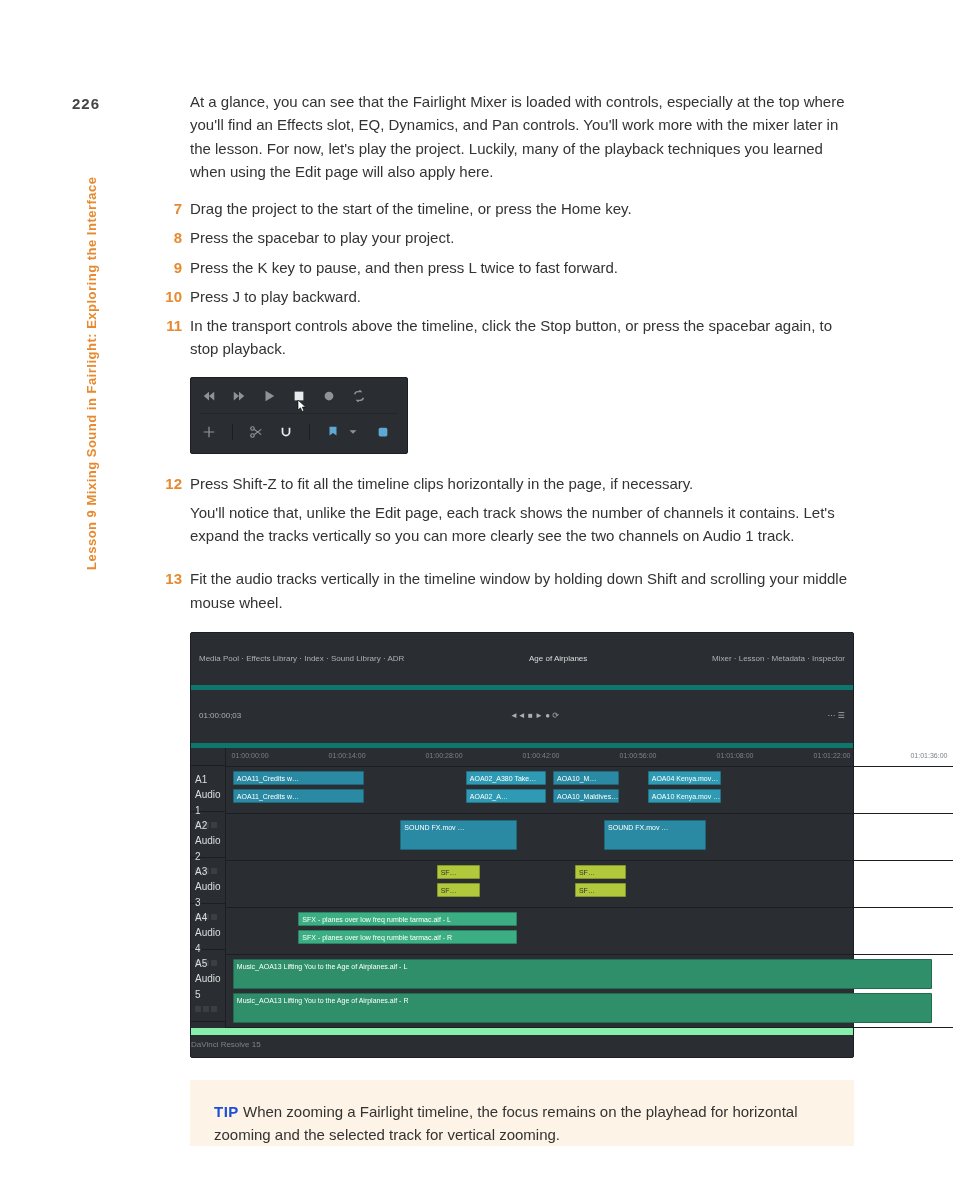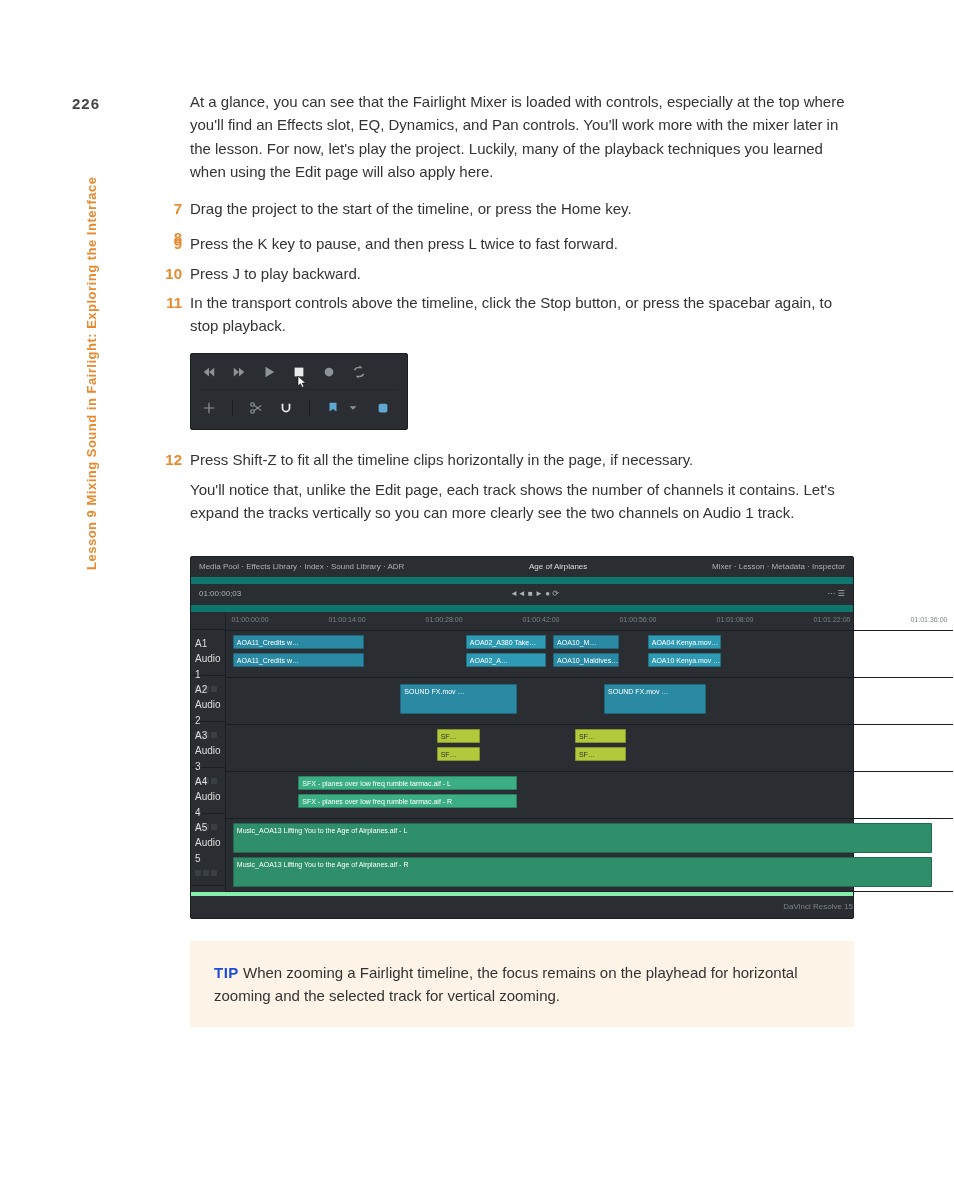--- a/index.html
+++ b/index.html
@@ -14,54 +14,54 @@
   .transport{width:198px;background:#2a2e33;border-radius:3px;padding:8px 10px 10px;margin:10px 0 18px 0;box-shadow:0 0 0 1px #1b1e22 inset}
   .trow{display:flex;align-items:center;gap:16px;padding:4px 2px}
   .trow+.trow{border-top:1px solid #22262b;margin-top:6px;padding-top:10px}
   .ticon{color:#8d9399;display:inline-flex}
   .ticon.white{color:#e8eaec}
   .ticon.blue{color:#5fa8d3}
   .ticon svg{width:14px;height:14px;display:block}
   .divider{width:1px;height:16px;background:#1b1e22}
   .cursor{position:relative;left:-10px;top:8px;color:#fff}
   .timeline{background:#2a2e33;border-radius:2px;padding:0;margin:12px 0 20px 0;border:1px solid #1b1e22;font-size:8px;color:#aab0b6}
-  .tlbar{display:flex;justify-content:space-between;align-items:center;padding:4px 8px;border-bottom:7px solid #0f766e;font-size:8px}
+  .tlbar{display:flex;justify-content:space-between;align-items:center;padding:20px 8px;border-bottom:5px solid #0f766e;font-size:8px}
   .tlbar .center{color:#ddd}
   .tlbody{display:flex}
   .trackheads{width:60px;border-right:1px solid #1b1e22}
   .trackhead{border-bottom:1px solid #1b1e22;padding:6px 4px;height:46px;box-sizing:border-box;position:relative}
   .trackhead .tn{color:#ddd;font-size:10px}
   .trackhead .meters{display:flex;gap:2px;margin-top:4px}
   .trackhead .meters i{width:6px;height:6px;background:#3a3f45;border-radius:1px;display:block}
   .lanes{flex:1;position:relative}
   .lane{height:46px;border-bottom:1px solid #1b1e22;position:relative}
   .clip{position:absolute;top:6px;height:30px;border:1px solid rgba(0,0,0,.25);border-radius:1px;color:#fff;font-size:7px;padding:2px 3px;box-sizing:border-box;overflow:hidden;white-space:nowrap}
   .clip.teal{background:#2a8aa3}
   .clip.teal2{background:#2f9ab3}
   .clip.lime{background:#b2c93b;color:#333}
   .clip.green{background:#3cae84}
   .clip.dgreen{background:#2f8f6b}
   .clip.tall{top:4px;height:60px}
   .ruler{height:18px;border-bottom:1px solid #1b1e22;display:flex;align-items:center;padding:0 6px;gap:60px;color:#7b828a;font-size:7px}
-  .tlfoot{height:22px;border-top:4px solid #86efac;display:flex;justify-content:flex-end;align-items:center;gap:30px;color:#7b828a}
+  .tlfoot{height:22px;border-top:7px solid #86efac;display:flex;justify-content:flex-start;align-items:center;gap:30px;color:#7b828a}
   .tip{background:#fdf3e6;padding:20px 24px;margin-top:22px;font-size:15px;line-height:1.55}
   .tip b{color:#1d4ed8;letter-spacing:.5px}
 </style>
 </head>
 <body>
 
 <div class="page">
   <div class="pagenum">226</div>
   <div class="sidelabel">Lesson 9   Mixing Sound in Fairlight: Exploring the Interface</div>
 
   <p class="intro">At a glance, you can see that the Fairlight Mixer is loaded with controls, especially at the top where you'll find an Effects slot, EQ, Dynamics, and Pan controls. You'll work more with the mixer later in the lesson. For now, let's play the project. Luckily, many of the playback techniques you learned when using the Edit page will also apply here.</p>
 
   <ol class="steps">
     <li><span class="num">7</span><span>Drag the project to the start of the timeline, or press the Home key.</span></li>
-    <li><span class="num">8</span></li>
+    <li><span class="num">8</span><span>Press the spacebar to play your project.</span></li>
     <li><span class="num">9</span><span>Press the K key to pause, and then press L twice to fast forward.</span></li>
     <li><span class="num">10</span><span>Press J to play backward.</span></li>
     <li><span class="num">11</span><span>In the transport controls above the timeline, click the Stop button, or press the spacebar again, to stop playback.</span></li>
   </ol>
 
   <div class="transport">
     <div class="trow">
       <span class="ticon">
           <svg viewBox="0 0 16 16">
             <path fill="currentColor" d="M8 3L2 8l6 5V3zm6 0L8 8l6 5V3z"></path>
@@ -131,20 +131,21 @@
             <rect x="3" y="3" width="10" height="10" rx="2" fill="currentColor"></rect>
           </svg>
         </span>
     </div>
   </div>
 
   <ol class="steps">
     <li><span class="num">12</span><span>Press Shift-Z to fit all the timeline clips horizontally in the page, if necessary.</span>
       <p class="afterstep">You'll notice that, unlike the Edit page, each track shows the number of channels it contains. Let's expand the tracks vertically so you can more clearly see the two channels on Audio 1 track.</p>
     </li>
+    <li><span class="num">13</span><span>Fit the audio tracks vertically in the timeline window by holding down Shift and scrolling your middle mouse wheel.</span></li>
   </ol>
 
   <div class="timeline">
     <div class="tlbar">
       <span>Media Pool  ·  Effects Library  ·  Index  ·  Sound Library  ·  ADR</span>
       <span class="center">Age of Airplanes</span>
       <span>Mixer  ·  Lesson  ·  Metadata  ·  Inspector</span>
     </div>
     <div class="tlbar">
       <span>01:00:00;03</span>

